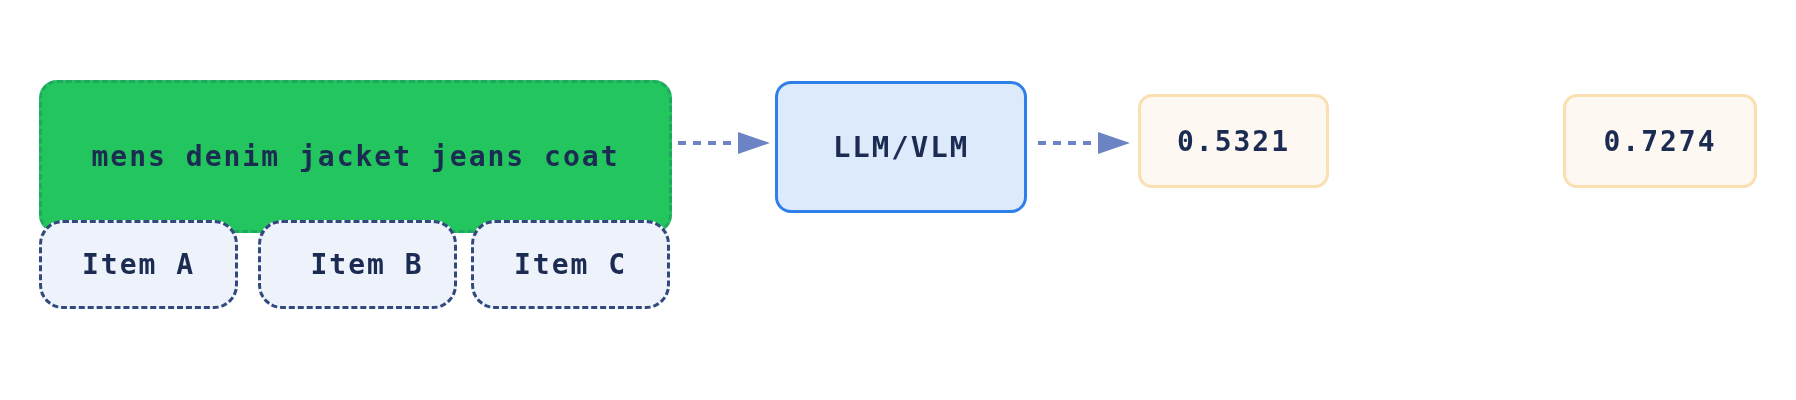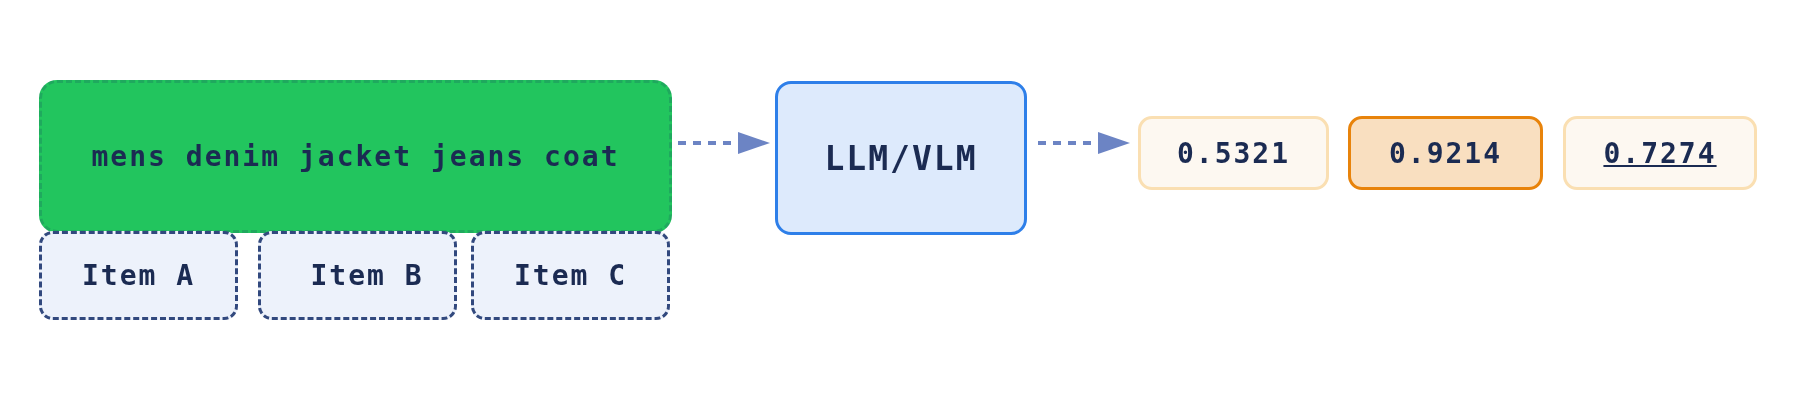--- a/index.html
+++ b/index.html
@@ -33,50 +33,50 @@
   #query-node {
     left: 39px; top: 80px;
     width: 633px; height: 153px;
     background: #22c55e;
     border: 3px dashed #1fa95e;
     border-radius: 18px;
     line-height: 40px;
   }
   
   .item-node {
-    top: 231px;
+    top: 220px;
     height: 89px;
     width: 199px;
     background: #edf2fb;
     border: 3px dashed #32497e;
-    border-radius: 14px;
+    border-radius: 24px;
   }
   #item-node-a { left: 39px; }
   #item-node-b { left: 258px; padding-left: 19px; }
   #item-node-c { left: 471px; align-items: center; }
   
   #model-node {
     left: 775px; top: 81px;
-    width: 252px; height: 154px;
+    width: 252px; height: 132px;
     background: #ddeafc;
     border: 3px solid #2e7fe9;
     border-radius: 16px;
-    font-size: 33px;
+    font-size: 29px;
   }
   
   .score-node {
-    top: 116px;
-    height: 74px;
+    top: 94px;
+    height: 94px;
     background: #fdf8f1;
     border: 3px solid #fadfb2;
     border-radius: 14px;
   }
   #score-node-1 { left: 1138px; width: 191px; }
   #score-node-2 { left: 1348px; width: 195px; }
-  #score-node-3 { left: 1563px; width: 194px; text-decoration: underline; }
+  #score-node-3 { left: 1563px; width: 194px; }
   .score-node.highlighted {
     background: #f9dfc0;
     border: 3px solid #e8830b;
   }
   
   .arrow {
     position: absolute;
     top: 129px;
     width: 97px;
     height: 28px;
@@ -113,20 +113,17 @@
   </div>
 
   <svg id="arrow-2" class="arrow" viewBox="0 0 97 28">
     <line x1="2" y1="14" x2="62" y2="14" stroke="#6c84c4" stroke-width="4" stroke-dasharray="8 7"></line>
     <polygon points="62,3 94,14 62,25" fill="#6c84c4"></polygon>
   </svg>
 
   <div id="score-node-1" class="node score-node">
     <span>0.5321</span>
   </div>
-  <div id="score-node-2" class="node score-node highlighted">
-    <span>0.9214</span>
-  </div>
   <div id="score-node-3" class="node score-node">
     <span>0.7274</span>
   </div>
 
 </div>
 
 </body></html>

